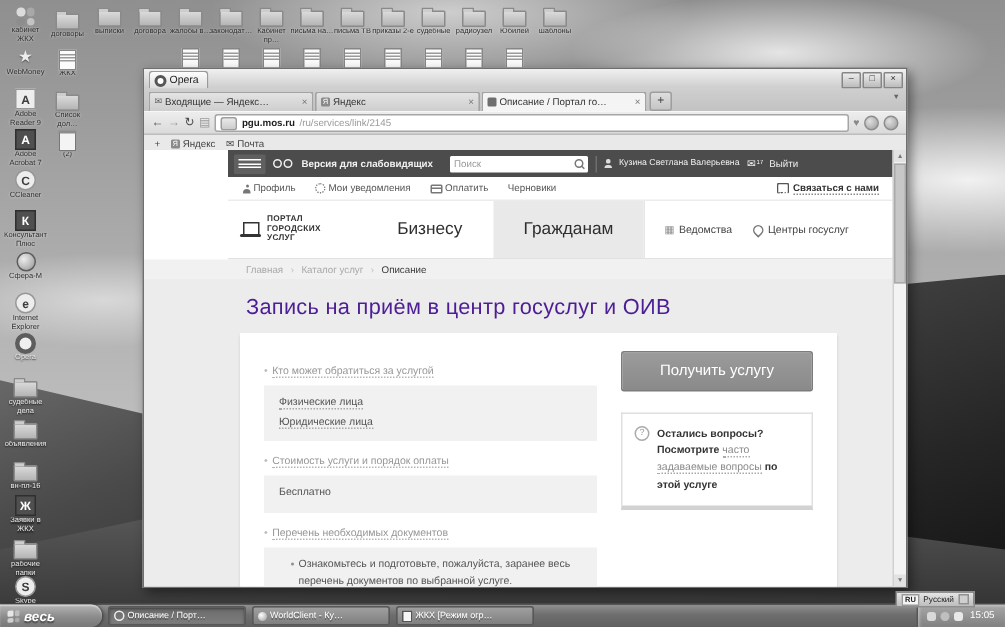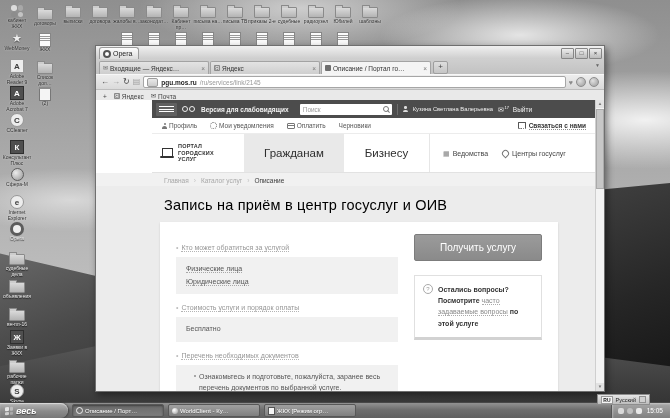--- a/index.html
+++ b/index.html
@@ -142,21 +142,21 @@
   .mn-right{flex:1;border-left:1px solid #e6e6e6;display:flex;align-items:center;gap:14px;
        padding-left:13px;font-size:7px;color:#444;}
   .mn-item{display:flex;align-items:center;gap:3px;}
   .gridic{font-size:7px;color:#888;line-height:7px;}
   .pinic{width:5px;height:5px;border:1px solid #777;border-radius:50% 50% 50% 0;transform:rotate(-45deg);}
   .crumbbar{height:15px;background:#f1f1f1;display:flex;align-items:center;gap:5px;
        padding-left:68px;font-size:6.5px;color:#a8a8a8;}
   .crumbbar .sep{color:#c2c2c2;}
   .crumb-last{color:#3a3a3a;}
   .band{position:absolute;left:0;right:0;top:86px;bottom:0;background:#ececec;}
-  .h1{margin:11px 0 9px 68px;font-size:14.5px;color:#000000;letter-spacing:.2px;}
+  .h1{margin:11px 0 9px 68px;font-size:14.5px;color:#4c1d95;letter-spacing:.2px;}
   .card{margin-left:64px;width:366px;background:#fff;padding:12px 16px 12px 16px;
        box-shadow:0 1px 2px rgba(0,0,0,.12);}
   .cols{display:flex;}
   .colL{width:222px;}
   .colR{width:128px;margin-left:auto;}
   .sect{font-size:10px;font-weight:bold;color:#333;}
   .sect .dot{color:#8a8a8a;font-weight:normal;margin-right:2px;}
   .sect span.t{border-bottom:1px dotted #9a9a9a;padding-bottom:1px;}
   .q{font-size:7px;color:#979797;margin:10px 0 0;}
   .q .b{color:#bdbdbd;margin-right:3px;}
@@ -508,22 +508,22 @@
       </div>
       <div class="mainnav">
         <div class="logo">
           <span class="laptop"></span>
           <span class="logo-text">
             <span>ПОРТАЛ</span><br>
             <span>ГОРОДСКИХ</span><br>
             <span>УСЛУГ</span>
           </span>
         </div>
+        <div class="mtab b">Бизнесу</div>
         <div class="mtab g">Гражданам</div>
-        <div class="mtab b">Бизнесу</div>
         <div class="mn-right">
           <span class="mn-item">
               <span class="gridic">▦</span>
               <span>Ведомства</span>
             </span>
           <span class="mn-item">
               <span class="pinic"></span>
               <span>Центры госуслуг</span>
             </span>
         </div>

